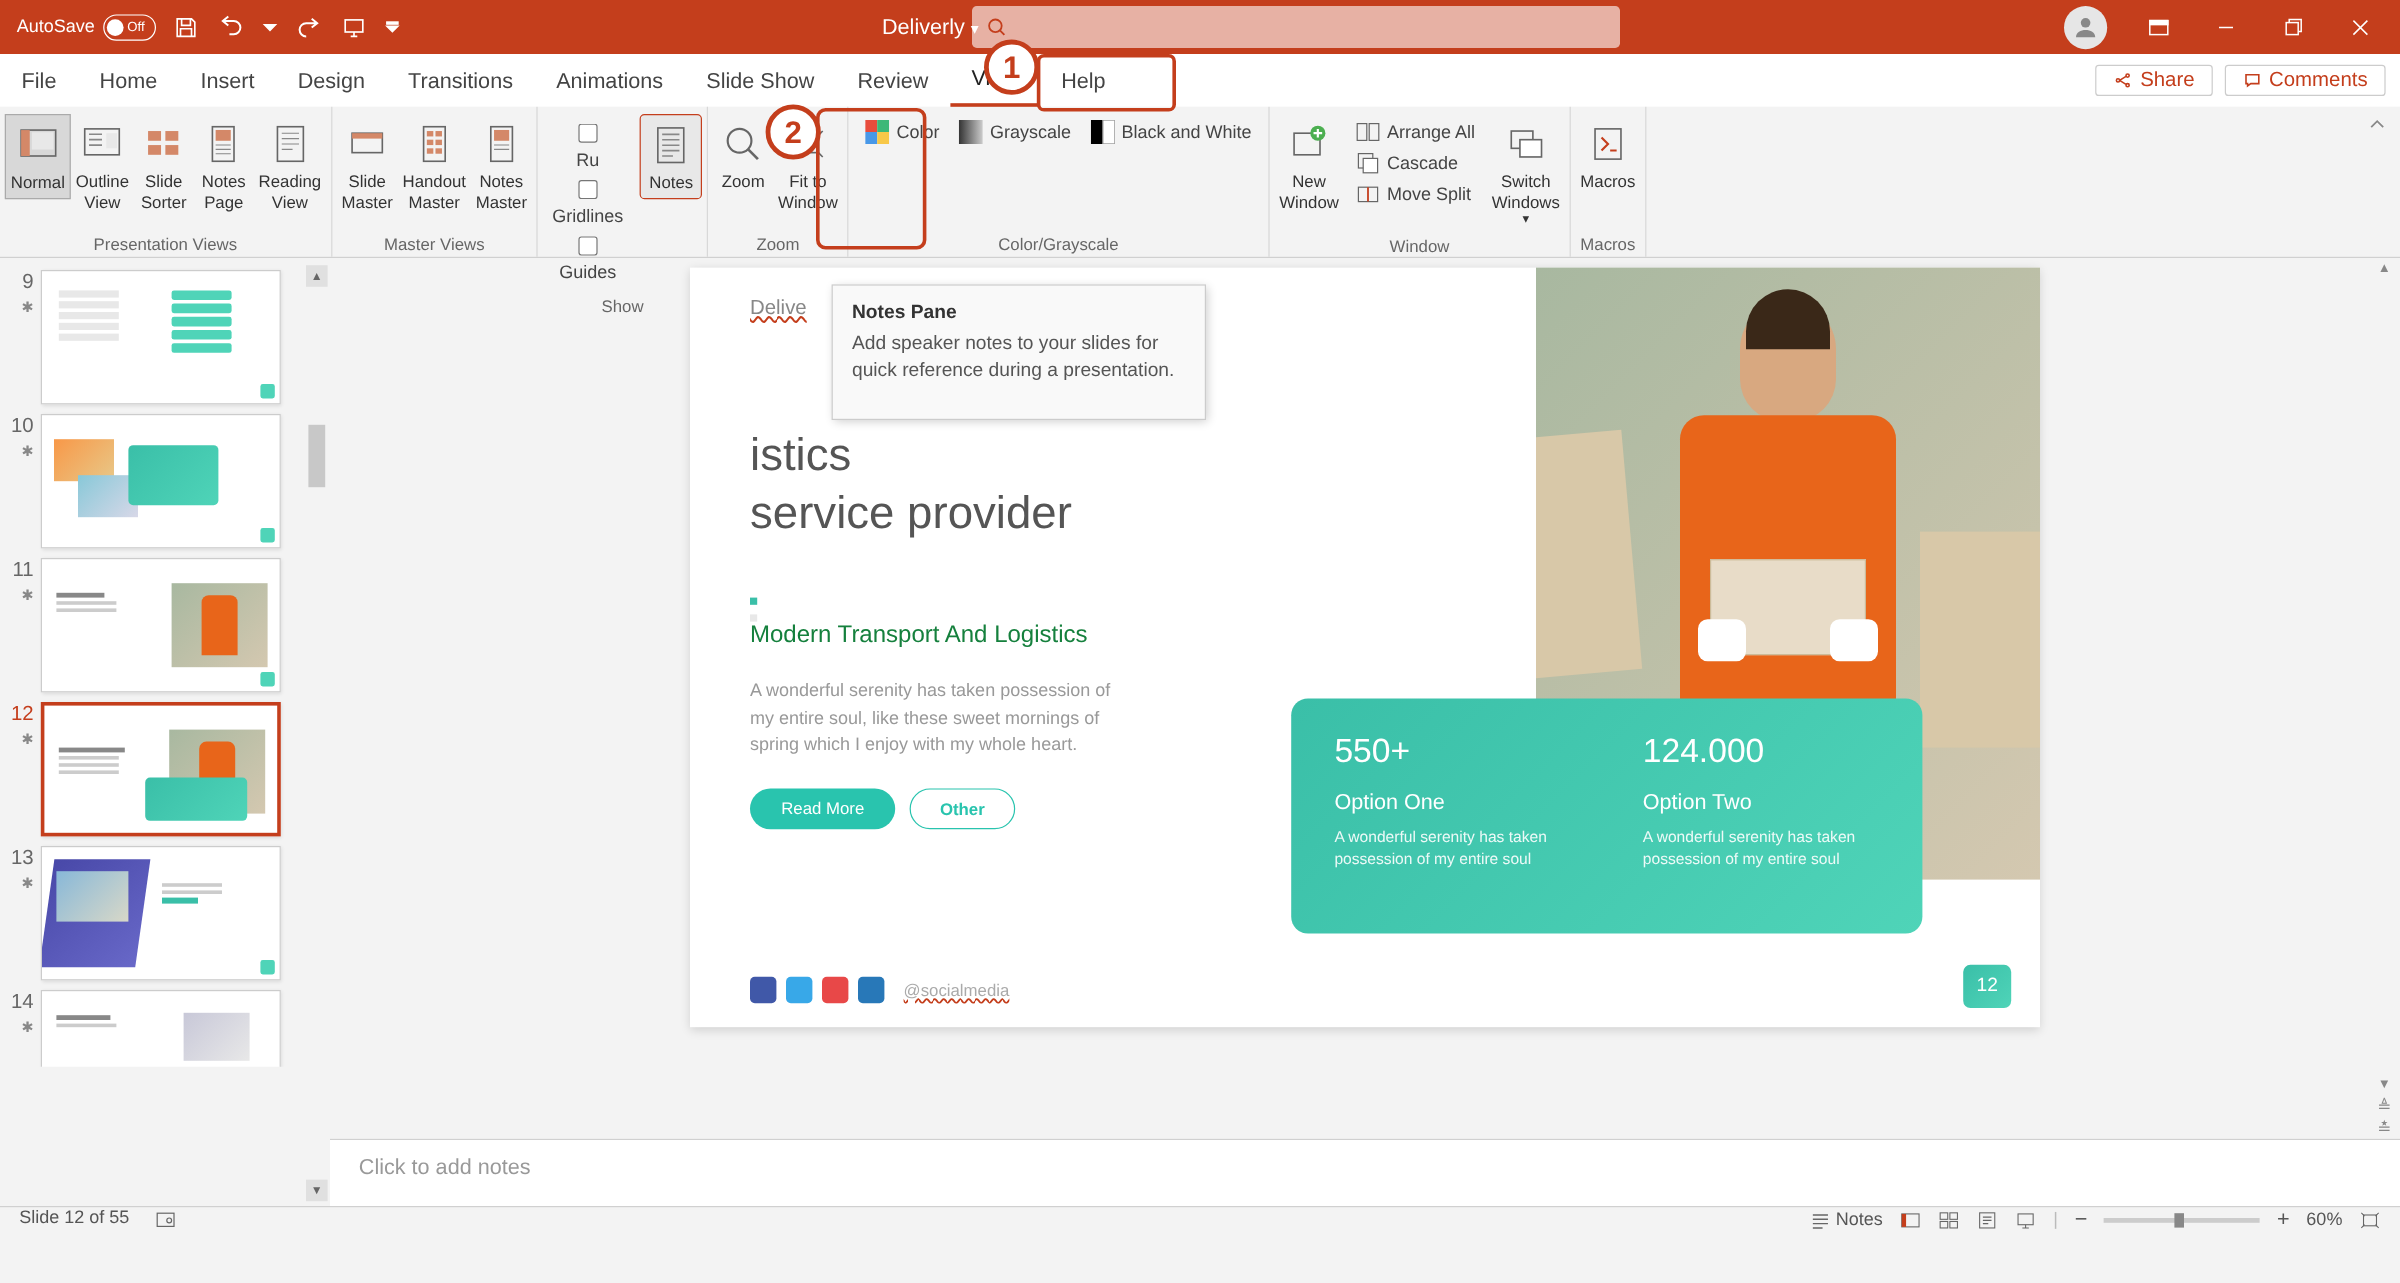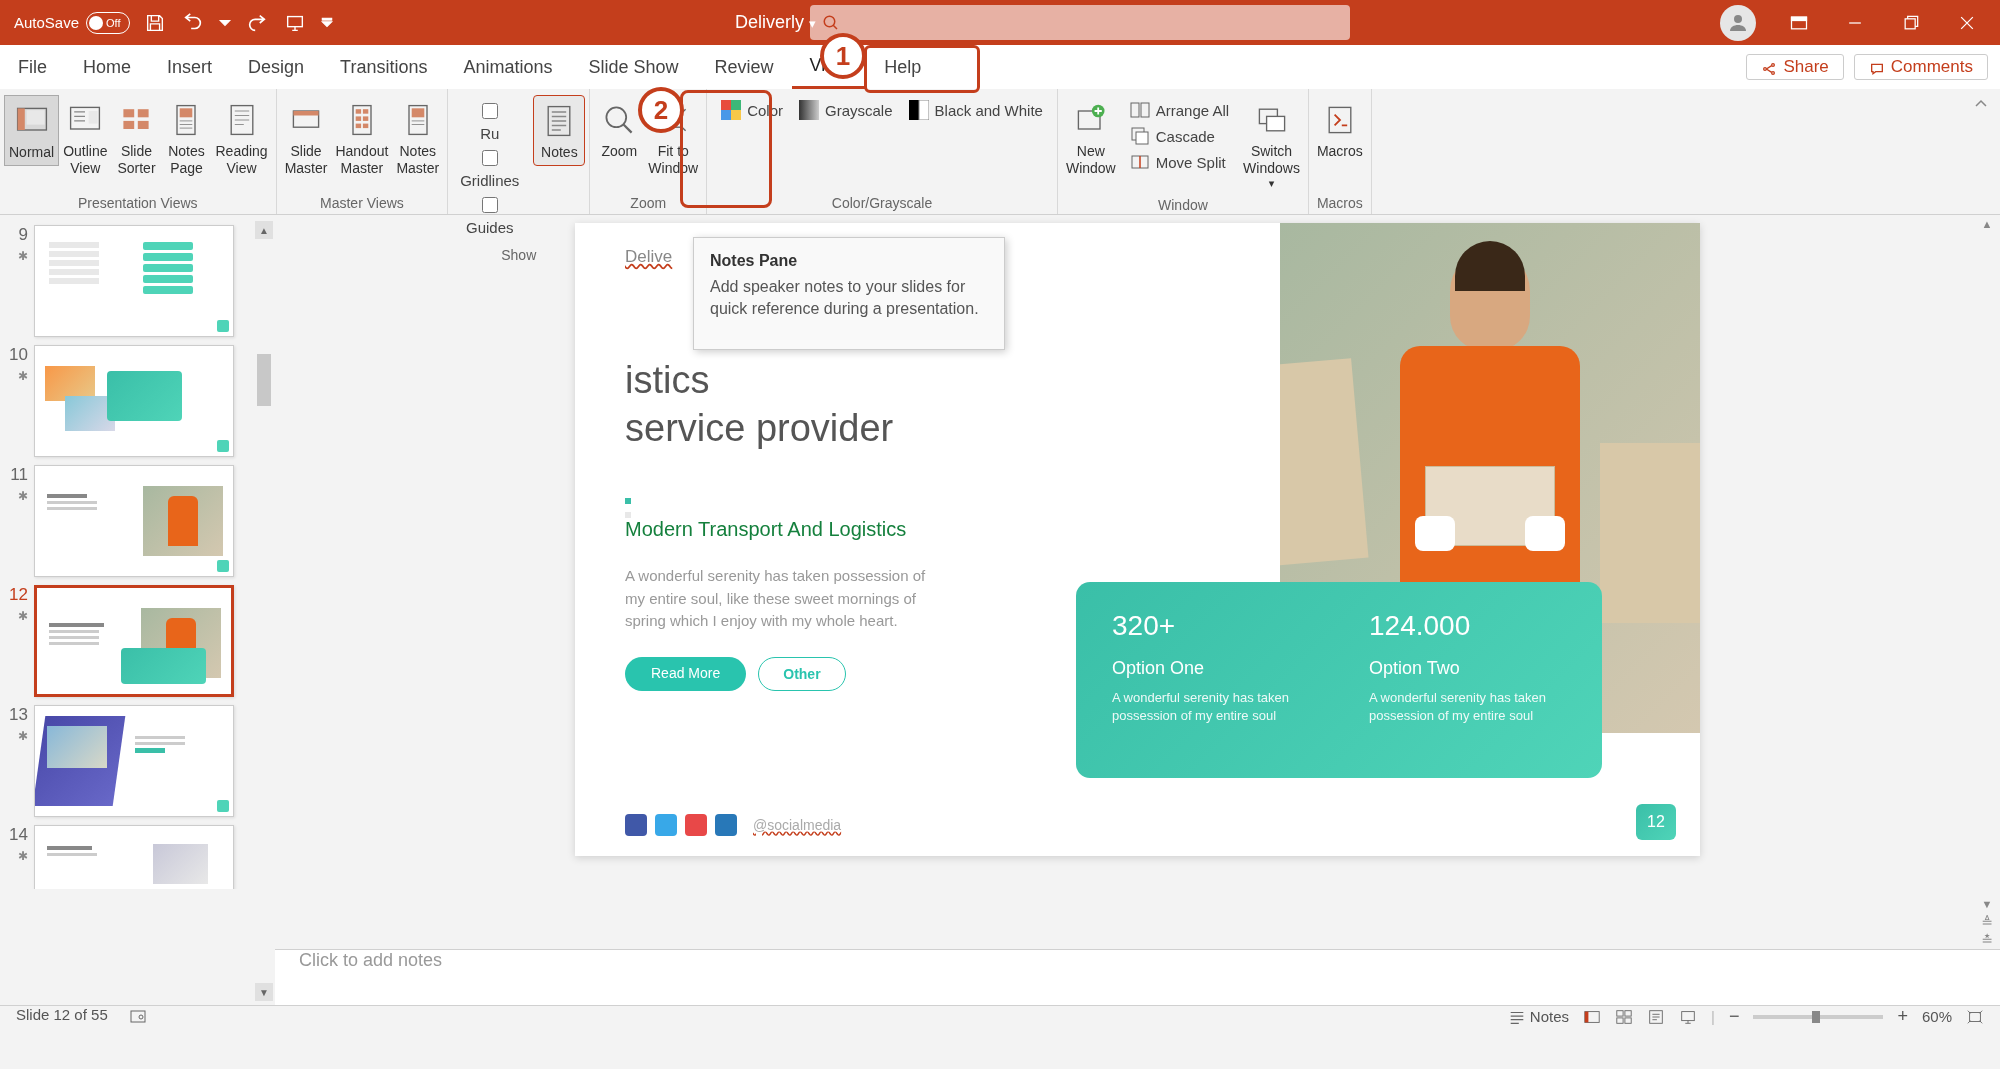--- a/index.html
+++ b/index.html
@@ -20,21 +20,21 @@
     .titlebar-right { margin-left: auto; display: flex; align-items: center; gap: 30px; padding-right: 20px; }
     .user-avatar { width: 36px; height: 36px; background: #e6e6e6; border-radius: 50%; display: flex; align-items: center; justify-content: center; }
     .user-avatar svg { width: 24px; height: 24px; fill: #888; }
     .win-btn svg { width: 20px; height: 20px; stroke: white; fill: none; stroke-width: 1.5; }
     
     
     .menubar { height: 44px; background: white; display: flex; align-items: center; }
     .menu-item { padding: 0 18px; height: 44px; display: flex; align-items: center; font-size: 18px; color: #444; cursor: pointer; }
     .menu-item.active { border-bottom: 3px solid #c43e1c; color: #222; }
     .menu-right { margin-left: auto; display: flex; gap: 10px; padding-right: 12px; }
-    .mr-btn { border: 1px solid #ccc; padding: 2px 14px; border-radius: 3px; font-size: 17px; color: #c43e1c; display: flex; align-items: flex-end; gap: 6px; }
+    .mr-btn { border: 1px solid #ccc; padding: 2px 14px; border-radius: 3px; font-size: 17px; color: #c43e1c; display: flex; align-items: center; gap: 6px; }
     .mr-btn svg { width: 16px; height: 16px; }
     
     
     .ribbon { height: 126px; background: #f3f3f3; display: flex; border-bottom: 1px solid #d0d0d0; }
     .ribbon-group { display: flex; flex-direction: column; padding: 2px 4px 0; border-right: 1px solid #d8d8d8; }
     .ribbon-group-items { display: flex; flex: 1; align-items: flex-start; padding-top: 4px; }
     .ribbon-group-label { text-align: center; font-size: 14px; color: #666; padding: 3px 0; position: relative; }
     .rg-btn { display: flex; flex-direction: column; align-items: center; padding: 4px 4px; cursor: pointer; font-size: 14px; color: #333; text-align: center; line-height: 1.2; }
     .rg-btn.active { background: #d8d8d8; border: 1px solid #aaa; }
     .rg-btn.highlighted { background: #e8e8e8; border: 1.5px solid #c43e1c; border-radius: 4px; }
@@ -97,21 +97,21 @@
     .card-col { flex: 1; }
     .card-num { font-size: 28px; font-weight: 500; margin-bottom: 16px; }
     .card-opt { font-size: 18px; margin-bottom: 10px; }
     .card-desc { font-size: 13px; line-height: 1.4; opacity: 0.9; }
     .slide-pagenum { position: absolute; bottom: 16px; right: 24px; width: 40px; height: 36px; background: linear-gradient(135deg, #3abfa8, #4fd4b8); color: white; border-radius: 6px; display: flex; align-items: center; justify-content: center; font-size: 16px; }
     
     .canvas-scrollbar { position: absolute; right: 4px; top: 0; width: 18px; height: 100%; display: flex; flex-direction: column; justify-content: space-between; }
     .canvas-scroll-btn { width: 18px; height: 18px; font-size: 11px; color: #888; display: flex; align-items: center; justify-content: center; }
     
     
-    .notes-area { height: 56px; background: white; border-top: 1px solid #d0d0d0; padding: 0 24px; color: #999; font-size: 18px; }
+    .notes-area { height: 56px; background: white; border-top: 1px solid #d0d0d0; padding: 12px 24px; color: #999; font-size: 18px; }
     
     
     .statusbar { height: 32px; background: #f3f3f3; border-top: 1px solid #d0d0d0; display: flex; align-items: flex-start; padding: 0 16px; font-size: 15px; color: #555; }
     .statusbar-right { margin-left: auto; display: flex; align-items: center; gap: 14px; }
     .sb-btn { display: flex; align-items: center; gap: 4px; cursor: pointer; }
     .sb-btn svg { width: 18px; height: 18px; }
     .zoom-slider { width: 130px; height: 4px; background: #ccc; position: relative; }
     .zoom-handle { position: absolute; left: 45%; top: -4px; width: 8px; height: 12px; background: #888; }
     
     
@@ -650,21 +650,21 @@
               </div>
             <div class="photo-body">
               <div class="photo-box"></div>
               <div class="photo-gloves photo-glove-l"></div>
               <div class="photo-gloves photo-glove-r"></div>
             </div>
           </div>
         </div>
         <div class="slide-card">
           <div class="card-col">
-            <div class="card-num">320+</div>
+            <div class="card-num">550+</div>
             <div class="card-opt">Option One</div>
             <div class="card-desc">A wonderful serenity has taken possession of my entire soul</div>
           </div>
           <div class="card-col">
             <div class="card-num">124.000</div>
             <div class="card-opt">Option Two</div>
             <div class="card-desc">A wonderful serenity has taken possession of my entire soul</div>
           </div>
         </div>
         <div class="slide-pagenum">12</div>

